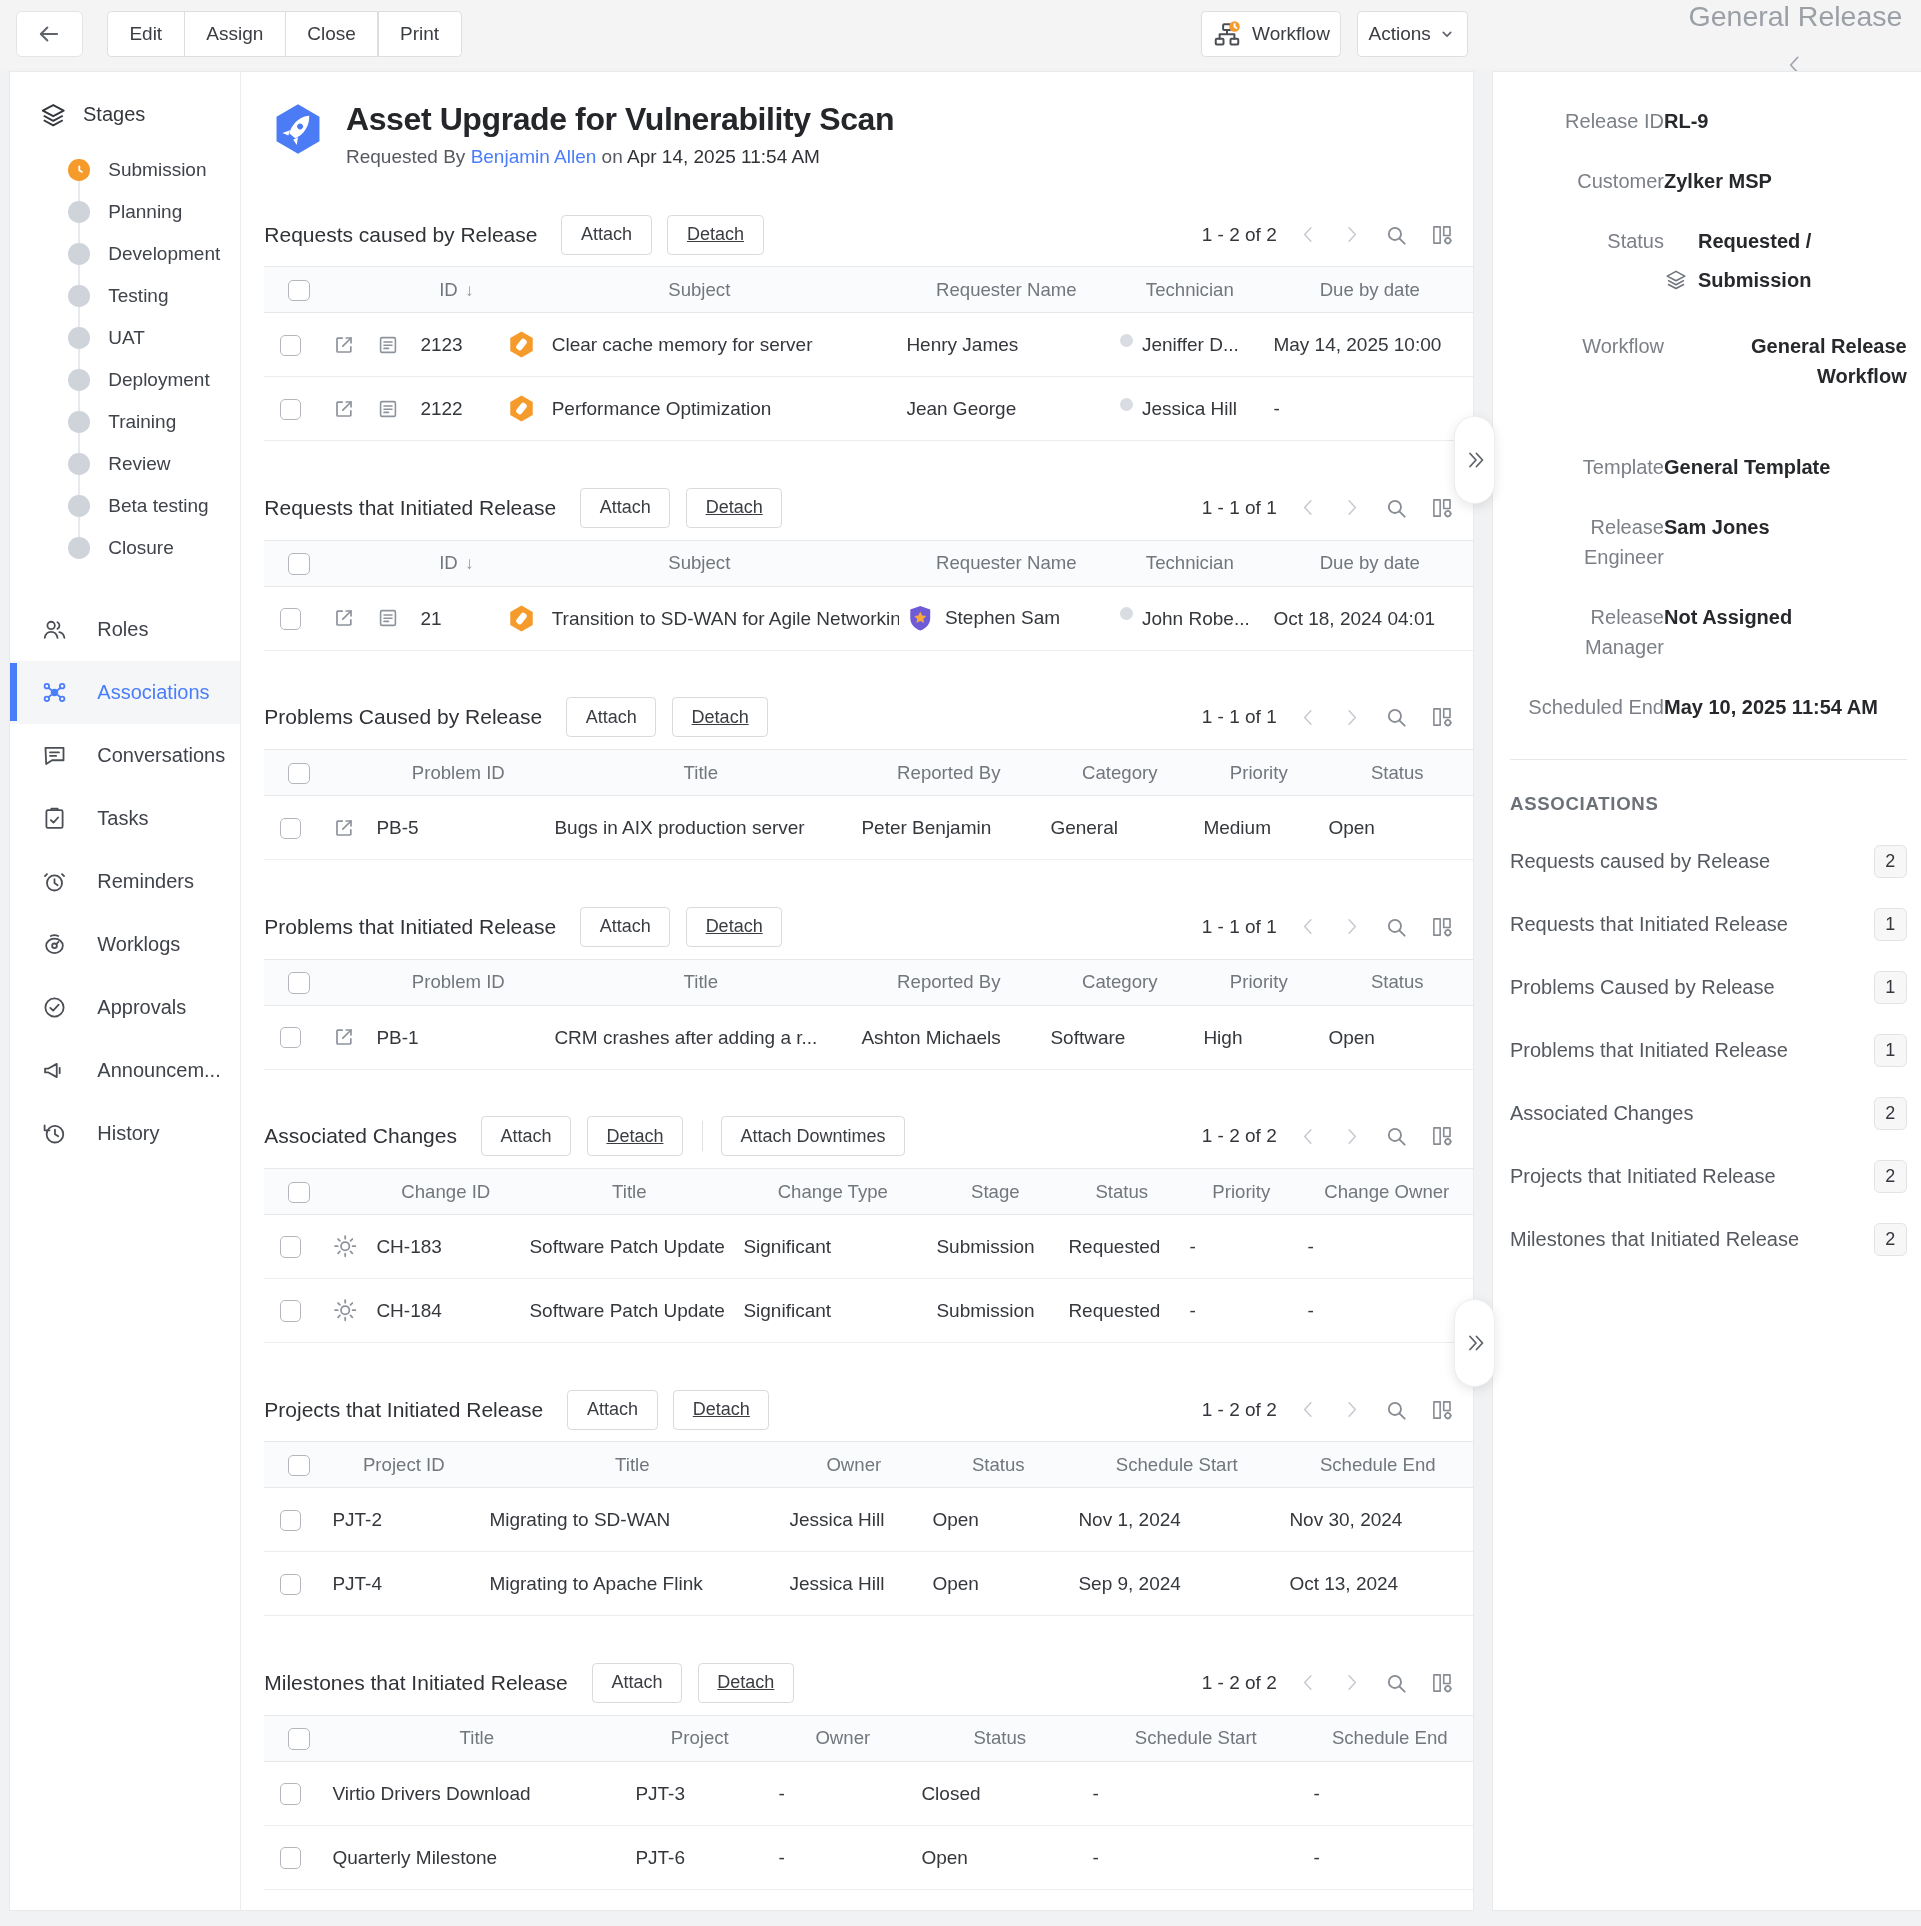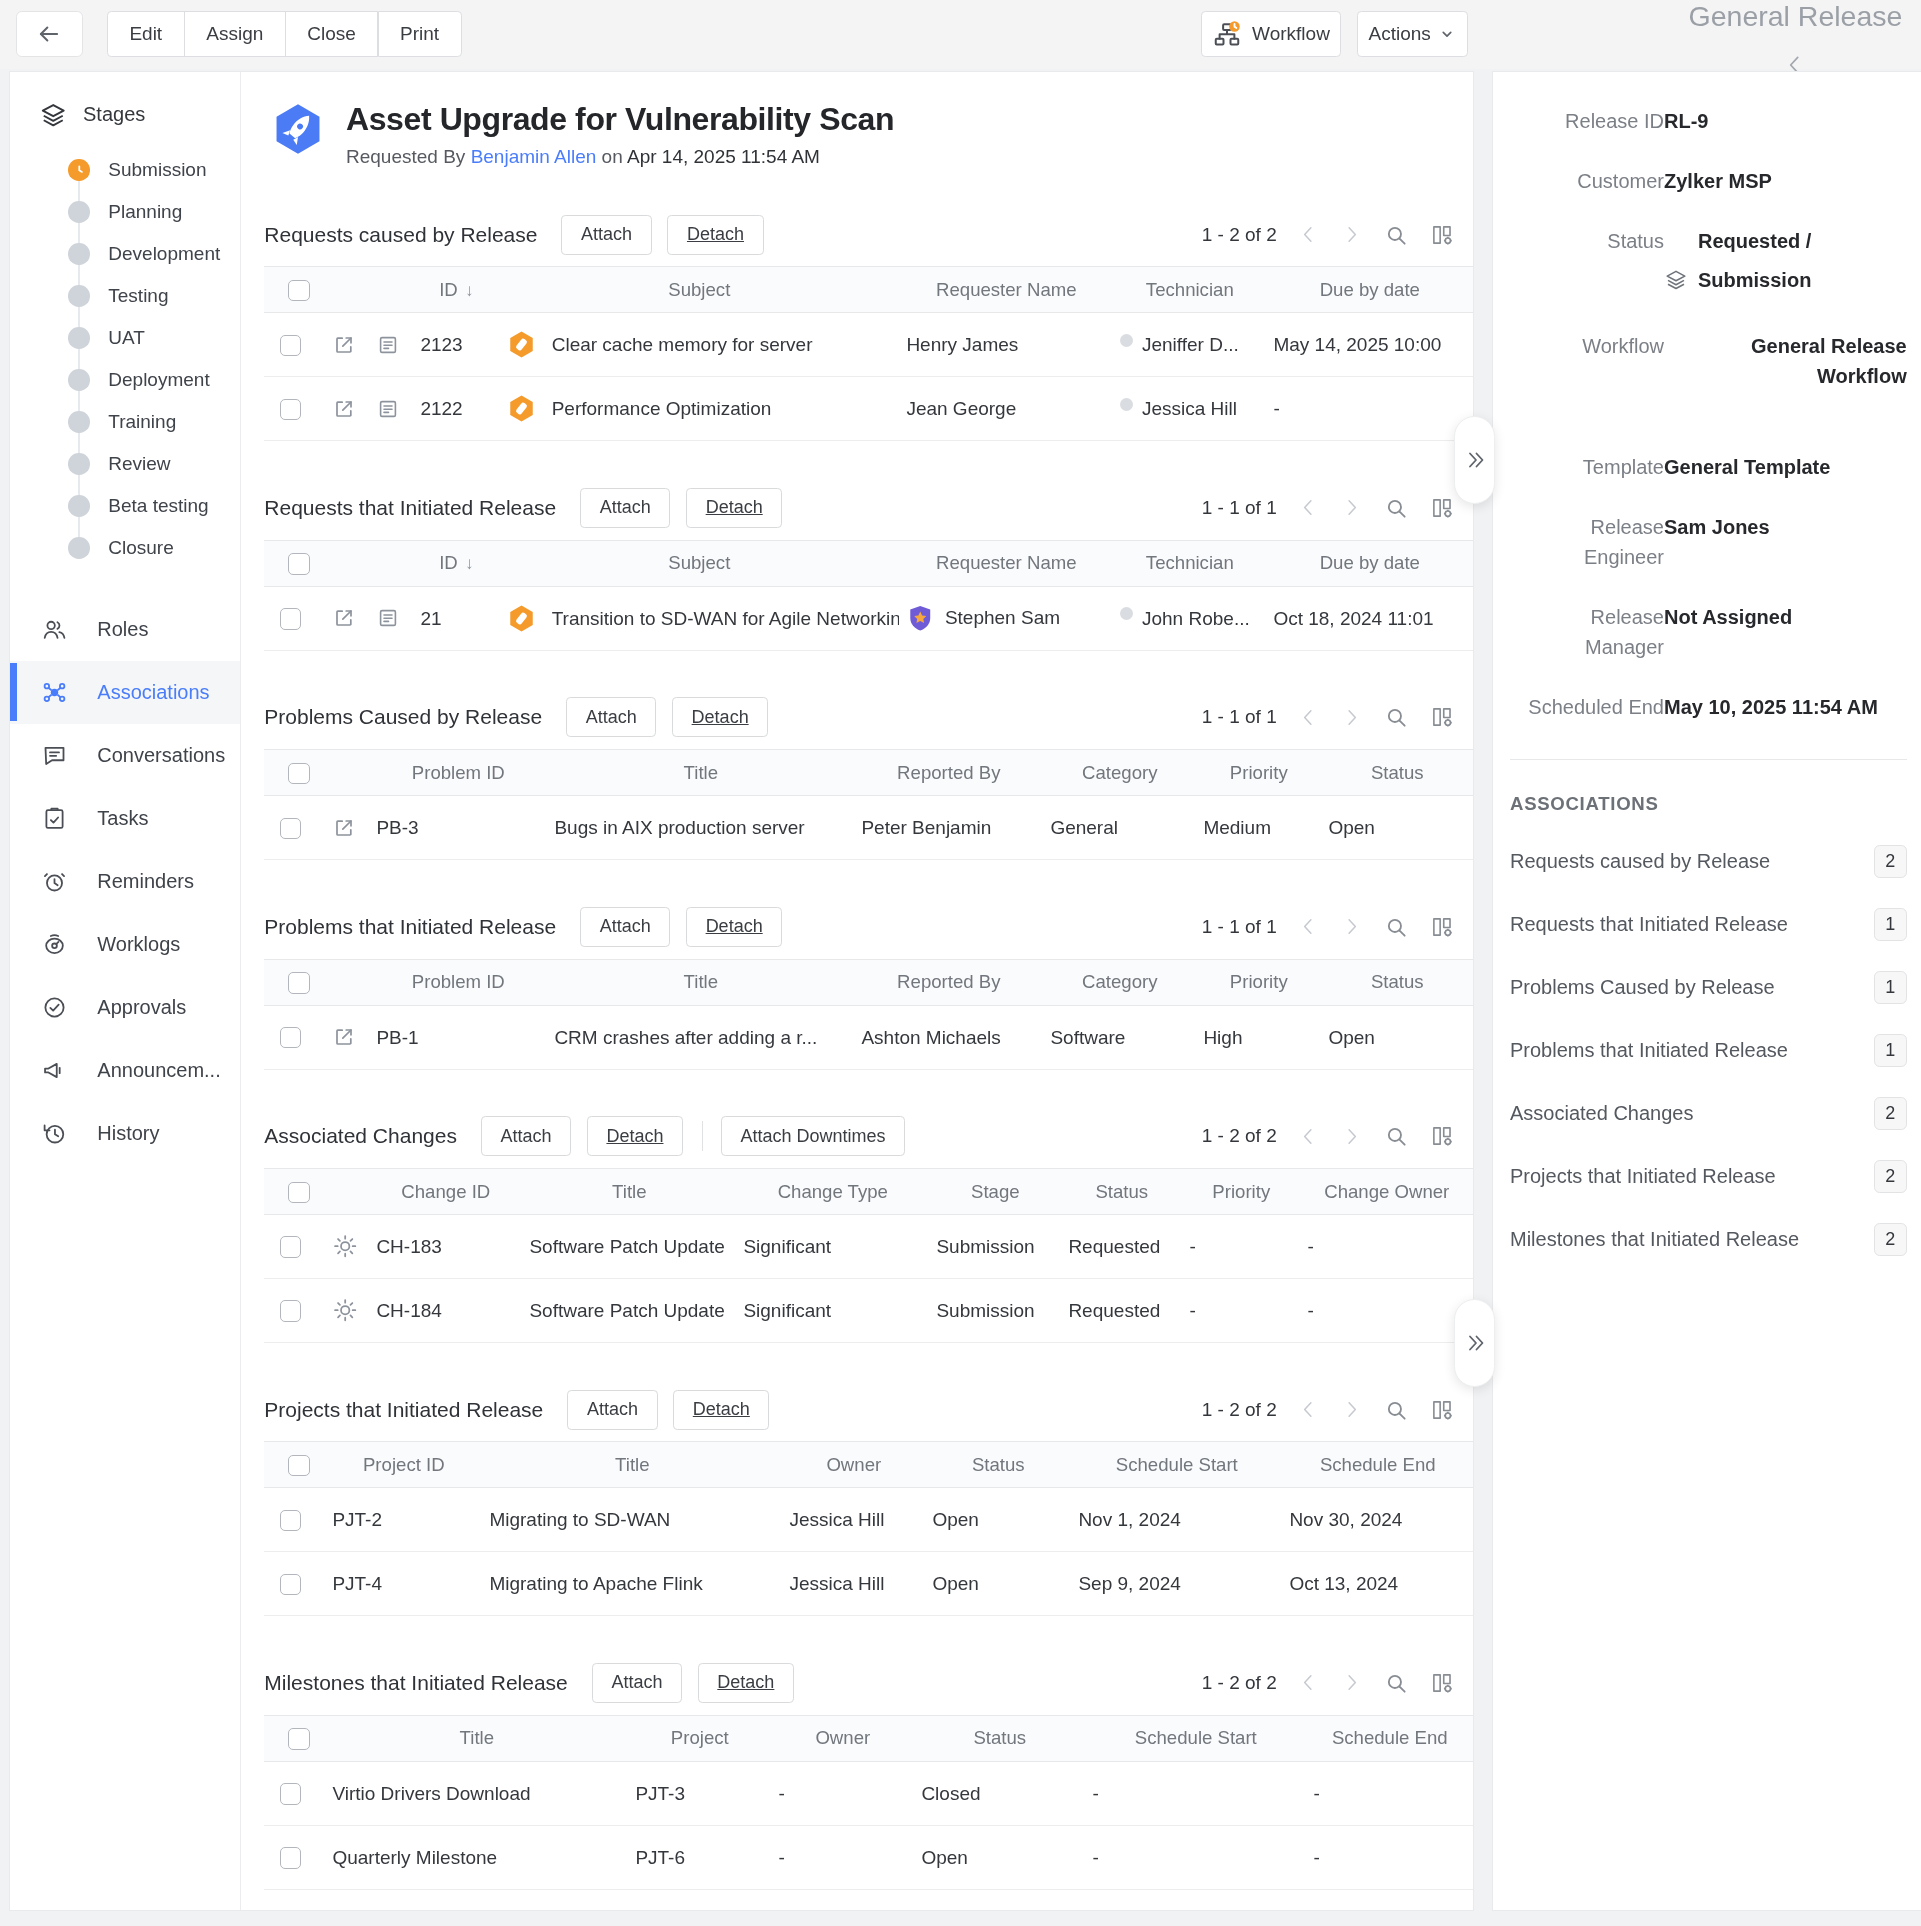--- a/index.html
+++ b/index.html
@@ -532,21 +532,21 @@
               <td><span class="cell-txt">21</span></td>
               <td><span class="ic lead-ic"><svg viewBox="0 0 24 24">
                     <path d="M12 1.9l8.7 5v10.2l-8.7 5-8.7-5V6.9z" fill="#F59B2C"></path>
                     <rect x="9.5" y="7.3" width="5" height="9.4" rx="1.7" fill="#ffffff" transform="rotate(38 12 12)"></rect>
                   </svg></span><span class="cell-txt">Transition to SD-WAN for Agile Networking</span></td>
               <td><span class="ic av-shield"><svg viewBox="0 0 24 24">
                     <path d="M12 1.6l8.4 3v7.1c0 5.1-3.5 8.8-8.4 10.7-4.9-1.9-8.4-5.6-8.4-10.7V4.6z" fill="#6F5BD6"></path>
                     <path d="M12 6.4l1.6 3.2 3.5.5-2.5 2.5.6 3.5-3.2-1.7-3.2 1.7.6-3.5-2.5-2.5 3.5-.5z" fill="#F6A83C"></path>
                   </svg></span><span class="cell-txt">Stephen Sam</span></td>
               <td><span class="av-dot"></span><span class="cell-txt">John Robe...</span></td>
-              <td><span class="cell-txt">Oct 18, 2024 11:01</span></td>
+              <td><span class="cell-txt">Oct 18, 2024 04:01</span></td>
             </tr>
           </tbody>
         </table>
     </section>
 
     <section class="sec">
       <div class="sec-head">
         <h2 class="sec-title">Problems Caused by Release</h2>
         <button class="btn">Attach</button>
         <button class="btn">Detach</button>
@@ -602,21 +602,21 @@
             </tr>
           </thead>
           <tbody>
             <tr>
               <td><span class="cb"></span></td>
               <td><span class="ic row-ic"><svg viewBox="0 0 24 24" fill="none" stroke="currentColor" stroke-width="1.7" stroke-linecap="round" stroke-linejoin="round">
                     <path d="M10.2 5.2H5.8a.8.8 0 00-.8.8v12.2c0 .44.36.8.8.8H18a.8.8 0 00.8-.8v-4.4"></path>
                     <path d="M14.2 5H19v4.8"></path>
                     <path d="M19 5l-8.2 8.2"></path>
                   </svg></span></td>
-              <td><span class="cell-txt">PB-3</span></td>
+              <td><span class="cell-txt">PB-5</span></td>
               <td><span class="cell-txt">Bugs in AIX production server</span></td>
               <td><span class="cell-txt">Peter Benjamin</span></td>
               <td><span class="cell-txt">General</span></td>
               <td><span class="cell-txt">Medium</span></td>
               <td><span class="cell-txt">Open</span></td>
             </tr>
           </tbody>
         </table>
     </section>
 

